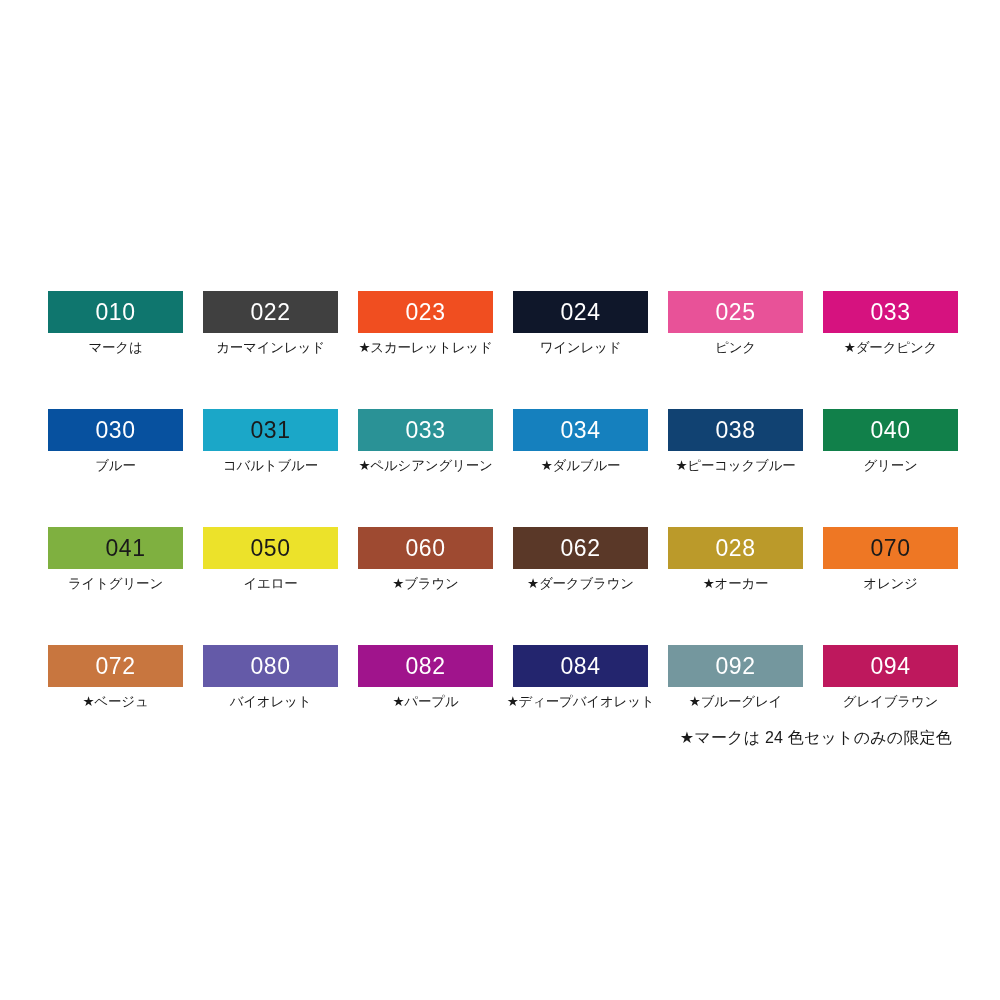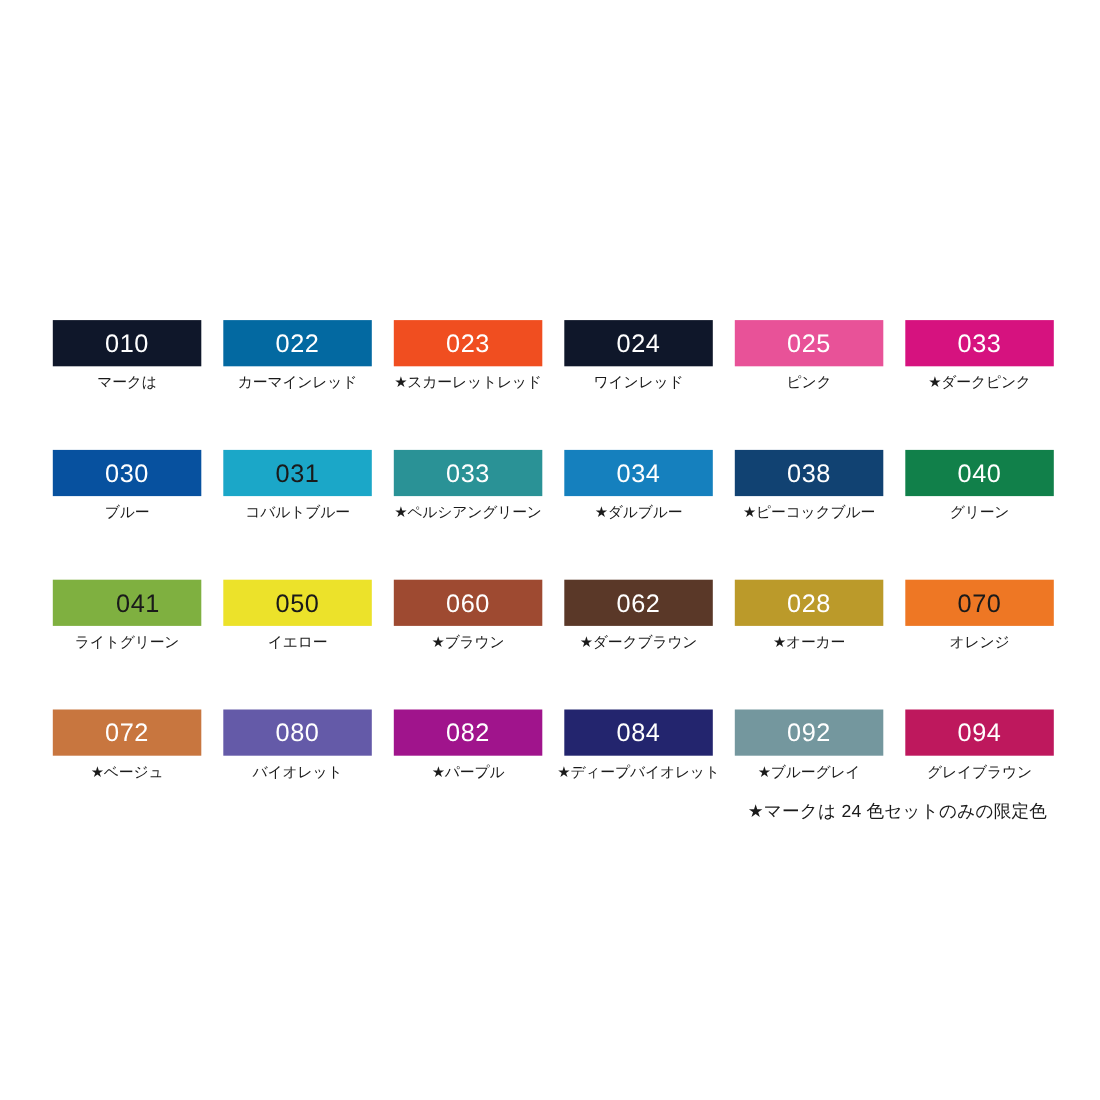--- a/index.html
+++ b/index.html
@@ -90,27 +90,27 @@
     letter-spacing: 0.2px;
   }
 </style>
 </head>
 <body>
 
 <div id="chart-root">
 
   <div id="swatch-grid">
       <div class="swatch-cell">
-        <div class="swatch-chip" style="background-color: #0f172a;">
+        <div class="swatch-chip" style="background-color: #0f766e;">
           <span class="swatch-code light">010</span>
         </div>
         <div class="swatch-name">マークは</div>
       </div>
       <div class="swatch-cell">
-        <div class="swatch-chip" style="background-color: #0369a1;">
+        <div class="swatch-chip" style="background-color: #404040;">
           <span class="swatch-code light">022</span>
         </div>
         <div class="swatch-name">カーマインレッド</div>
       </div>
       <div class="swatch-cell">
         <div class="swatch-chip" style="background-color: rgb(240, 78, 32);">
           <span class="swatch-code light">023</span>
         </div>
         <div class="swatch-name">★スカーレットレッド</div>
       </div>

